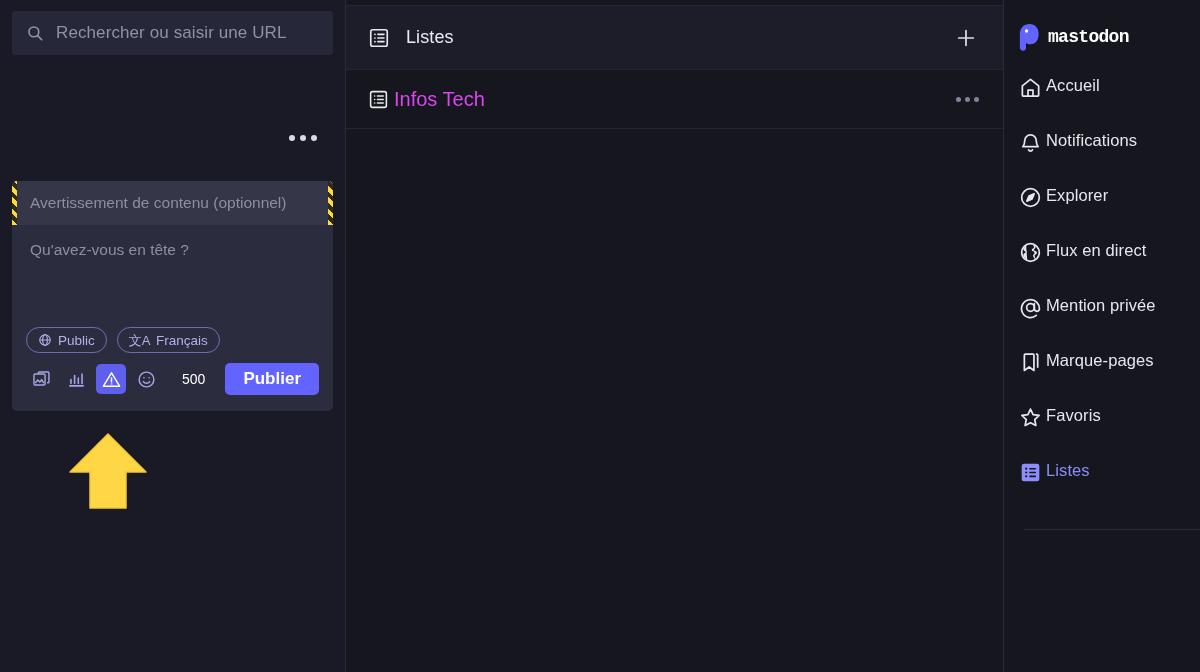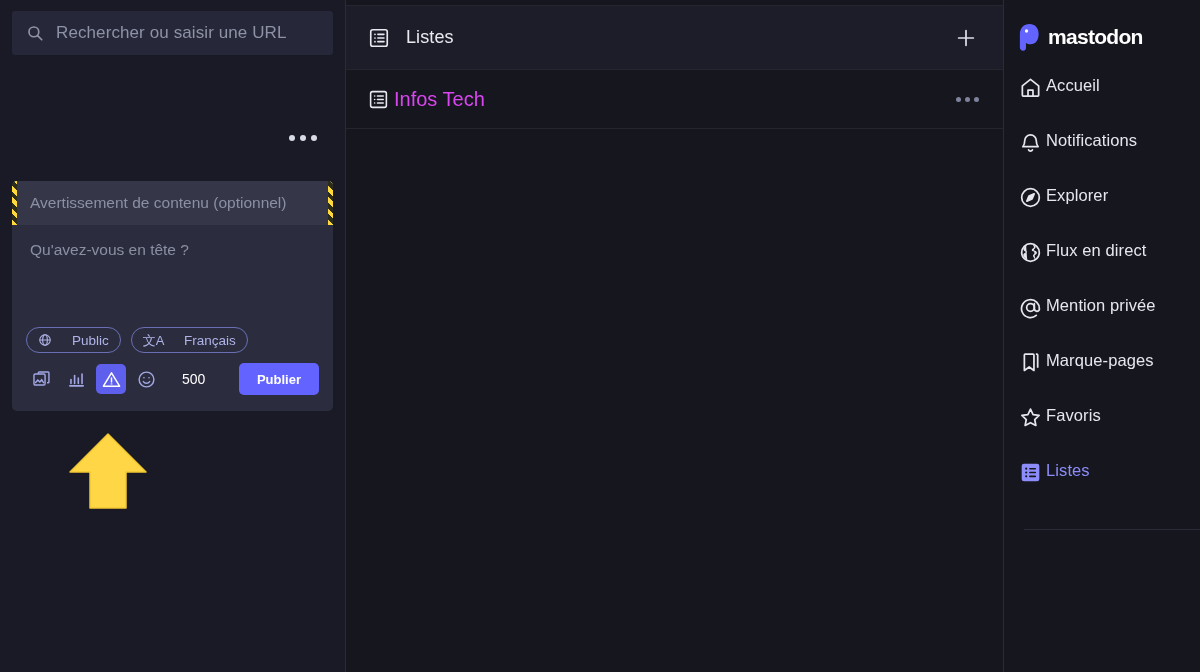--- a/index.html
+++ b/index.html
@@ -101,21 +101,21 @@
   .compose-placeholder { color: #8b8fa3; font-size: 15.5px; }
 
   .pill-row {
     display: flex;
     gap: 10px;
     padding: 6px 14px 0 14px;
   }
   .pill {
     display: inline-flex;
     align-items: center;
-    gap: 20px;
+    gap: 6px;
     height: 26px;
     padding: 0 11px;
     border: 1px solid #6a6fb5;
     border-radius: 13px;
     color: #b0b3e8;
     font-size: 13.5px;
     background: transparent;
     white-space: nowrap;
   }
   .pill svg { width: 14px; height: 14px; display: block; }
@@ -142,21 +142,21 @@
   }
   .char-count {
     color: #ffffff;
     font-size: 14px;
     margin-left: 16px;
     margin-right: 16px;
   }
   .publish-btn {
     background: #6364ff;
     color: #ffffff;
-    font-size: 13px;
+    font-size: 17px;
     font-weight: bold;
     border: none;
     border-radius: 5px;
     height: 32px;
     padding: 0 18px;
     margin-left: auto;
     cursor: pointer;
   }
 
   
@@ -247,24 +247,25 @@
   .brand {
     display: flex;
     align-items: center;
     padding: 6px 0 0 14px;
     height: 44px;
     gap: 2px;
   }
   .brand-logo { width: 30px; height: 30px; flex: 0 0 30px; display: block; }
   .brand-word {
     color: #ffffff;
-    font-size: 21px;
+    font-size: 18px;
     font-weight: bold;
     letter-spacing: -0.7px;
     margin-left: -2px;
+    font-family: Liberation Mono, monospace;
   }
 
   .nav { margin-top: 20px; }
   .nav-item {
     display: flex;
     align-items: flex-start;
     height: 55px;
     padding-left: 15px;
     gap: 4px;
     color: #e6e7ee;

